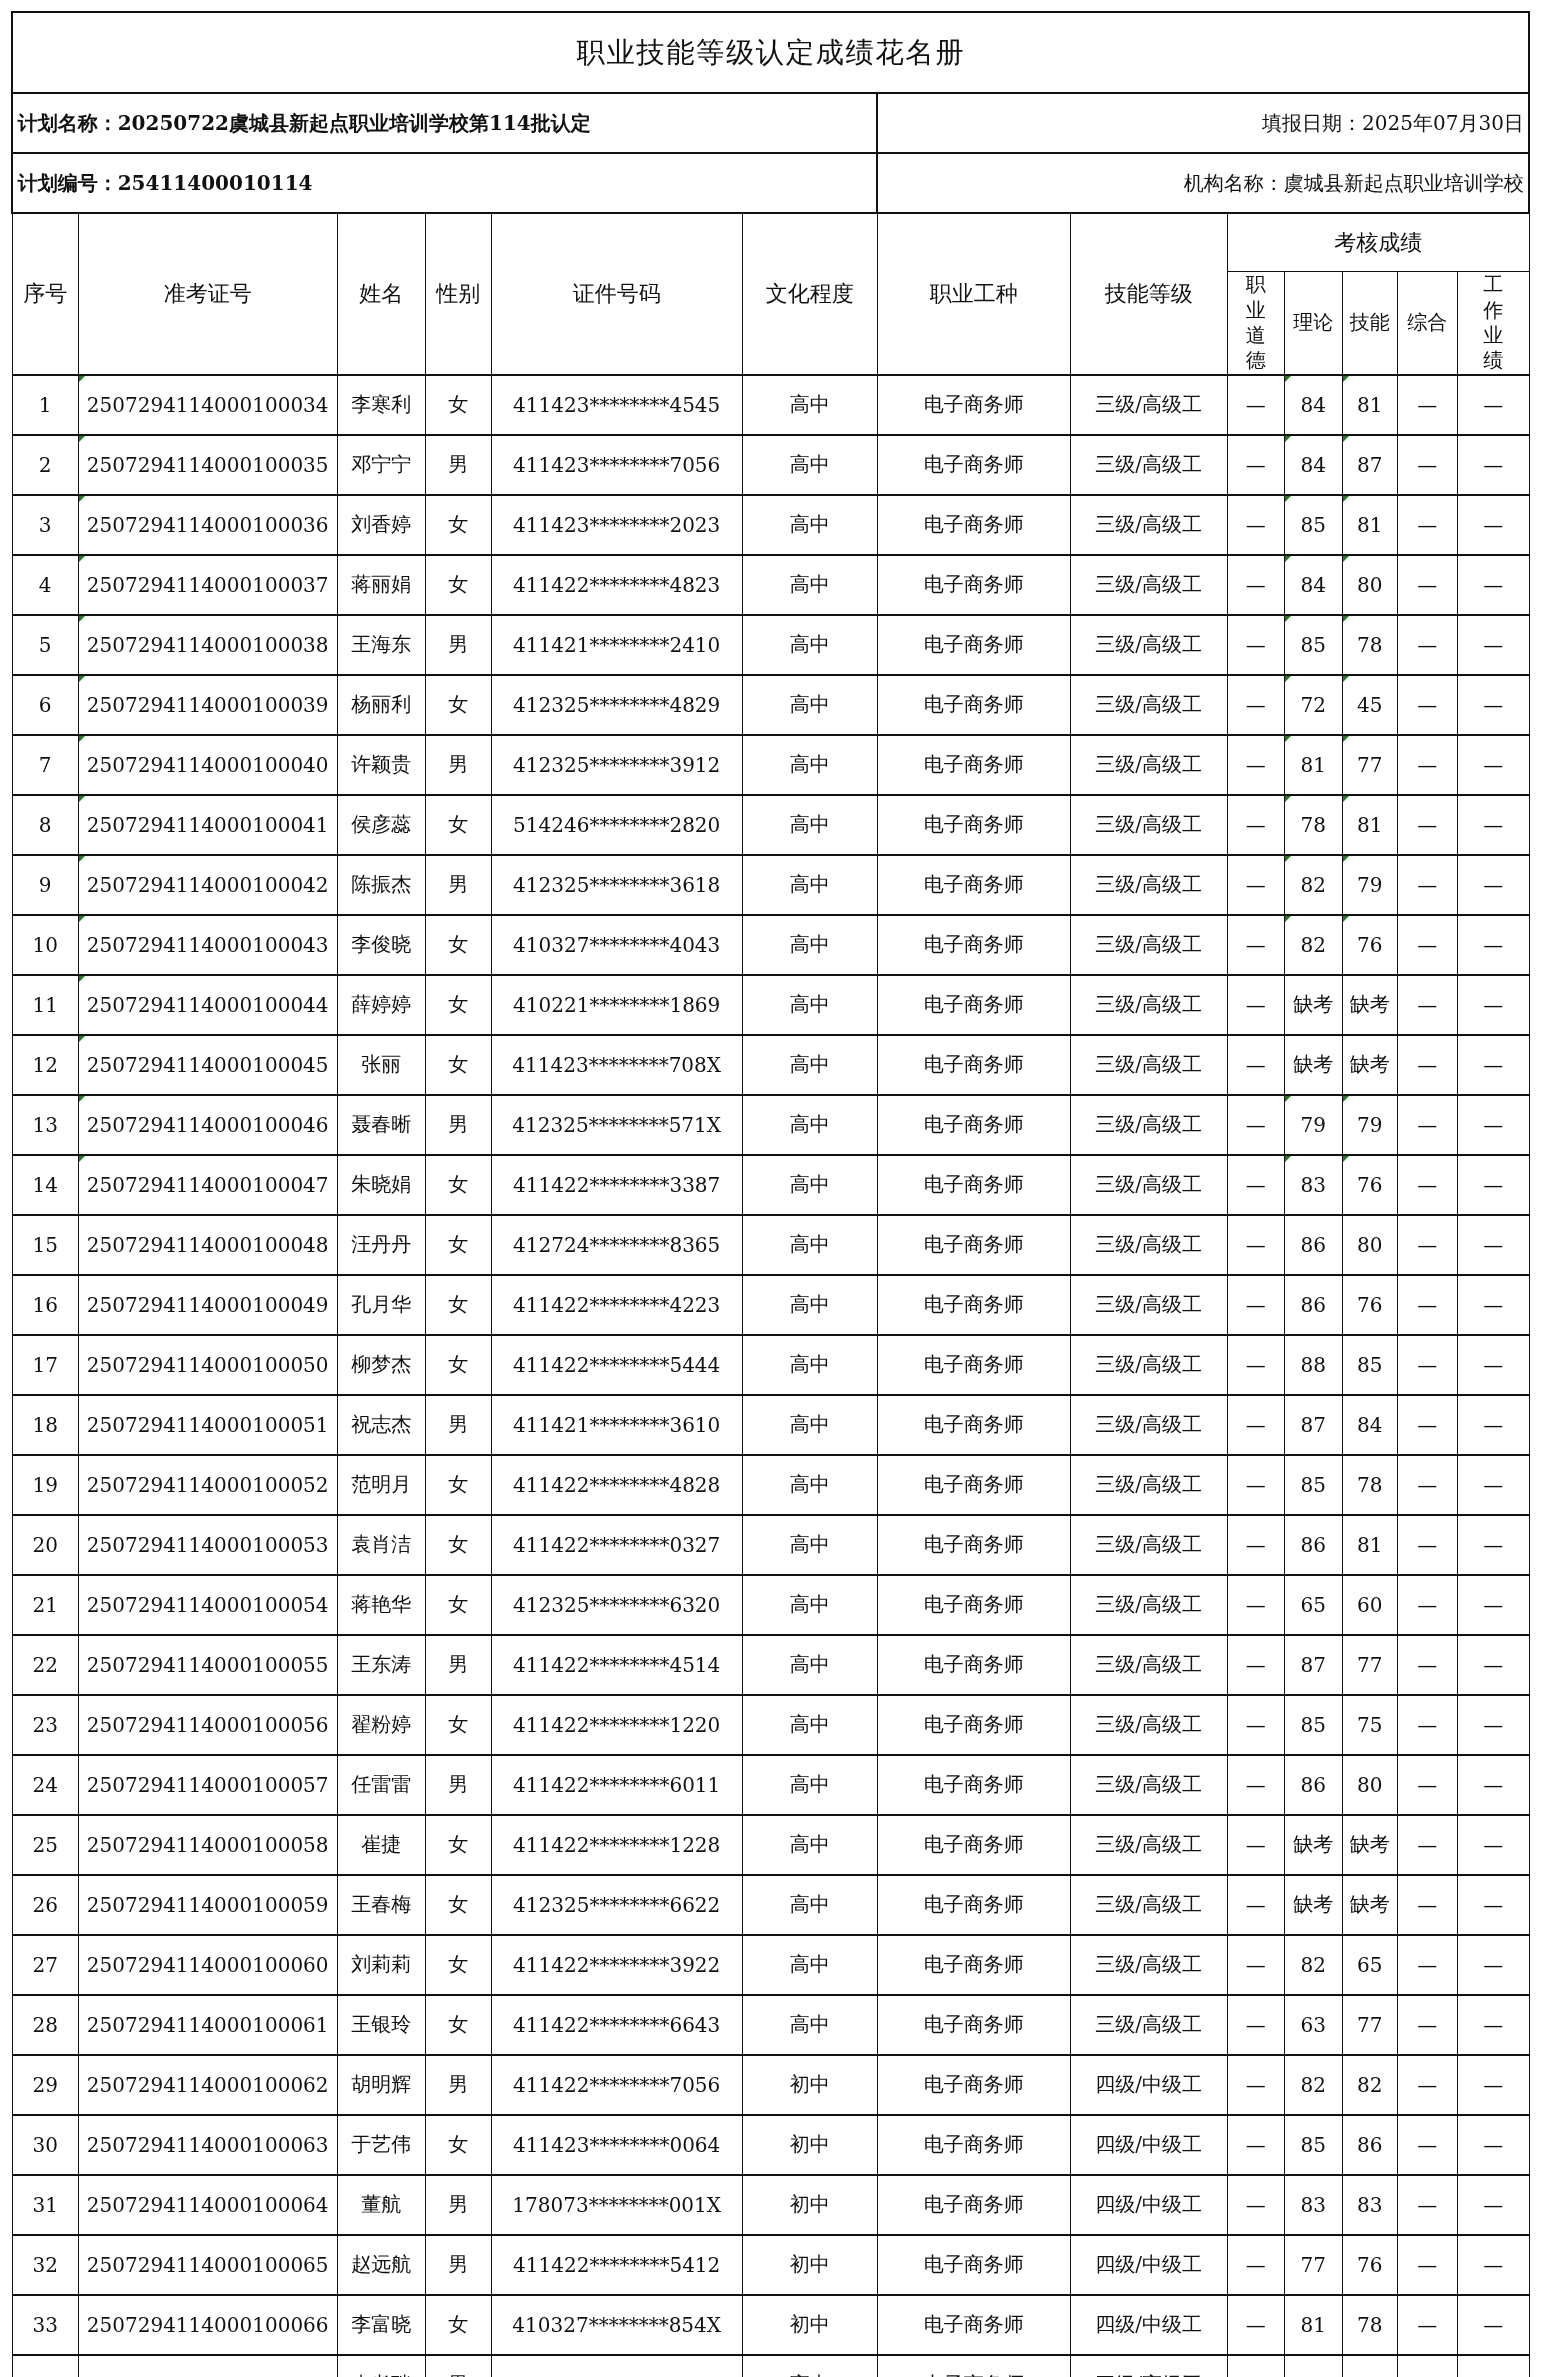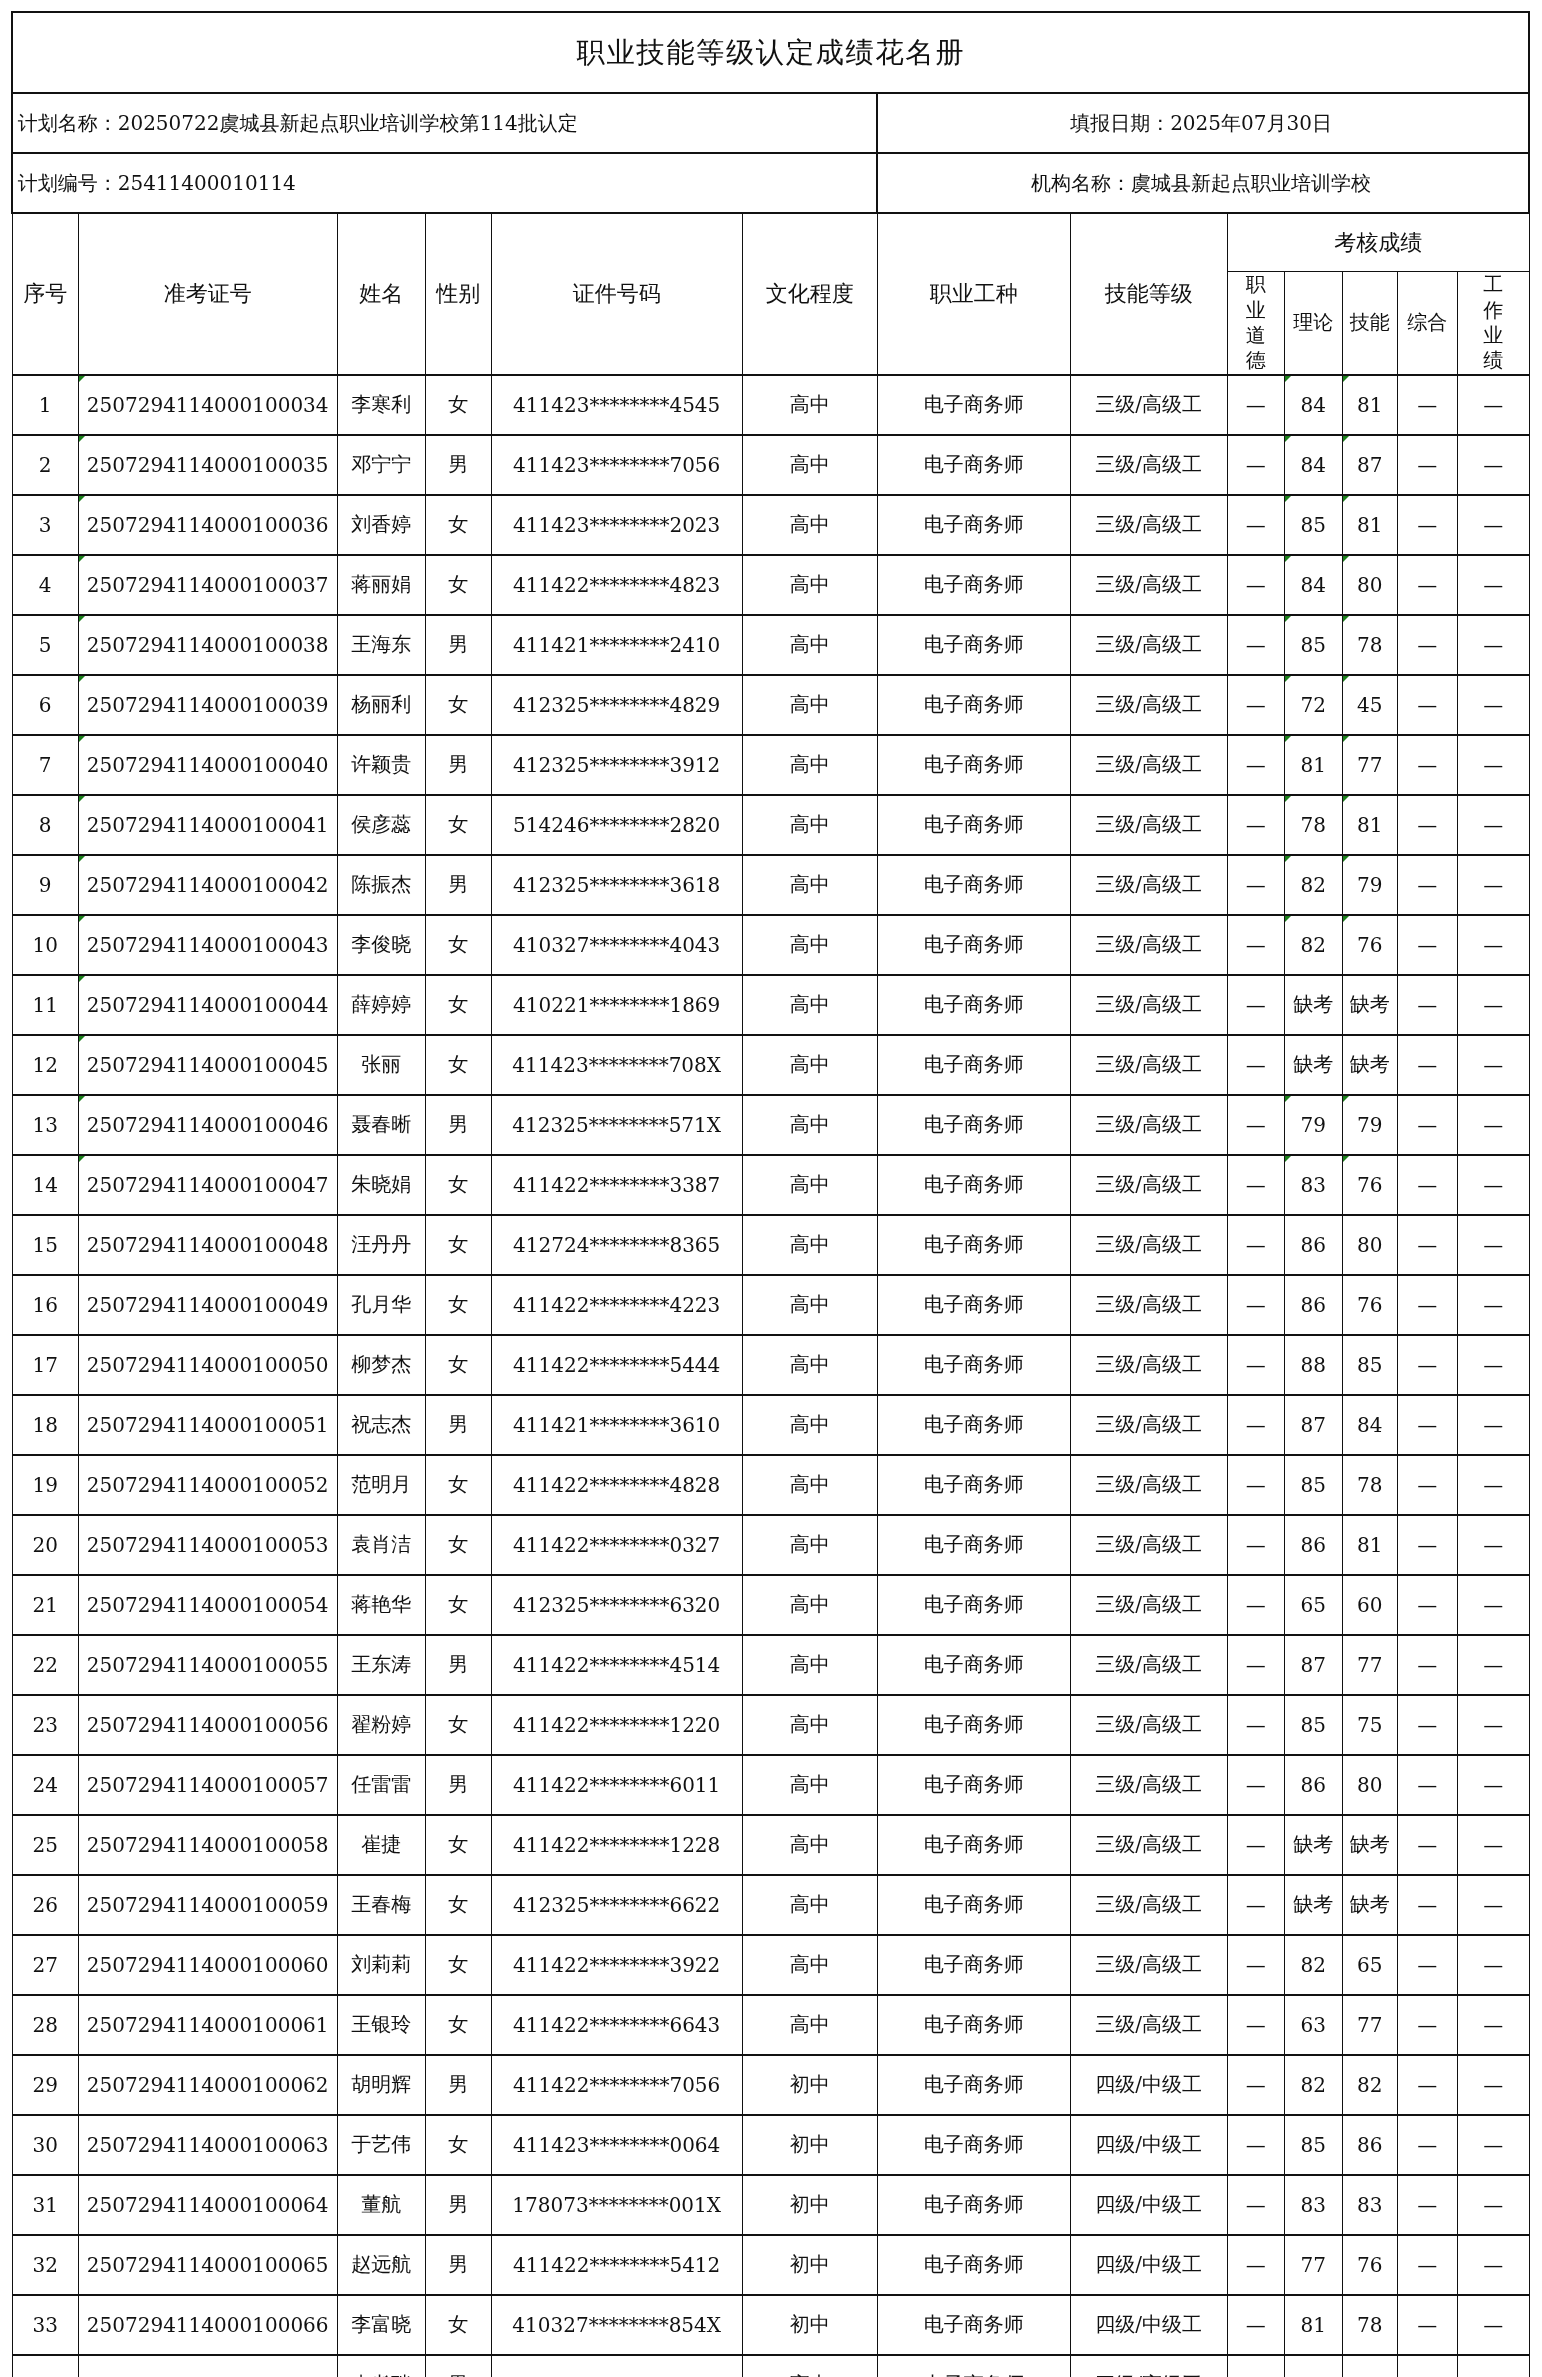--- a/index.html
+++ b/index.html
@@ -2,22 +2,22 @@
 <html style="font-size:12px"><head>
 <meta charset="utf-8">
 <style>
   html, body { margin: 0; padding: 0; background: #ffffff; }
   body { width: 1543px; height: 2377px; position: relative; font-family: "DejaVu Serif", "Liberation Serif", serif; color: #111; }
   .sheet { position: absolute; left: 11.2px; top: 11.2px; width: 1517px; }
   table { border-collapse: collapse; width: 1517px; table-layout: fixed; }
   td, th { border: 1.5px solid #111; text-align: center; vertical-align: middle; padding: 0; font-weight: normal; position: relative; overflow: hidden; white-space: nowrap; }
   .title-row td { height: 79px; font-size: 28.4px; font-family: "DejaVu Sans", "Liberation Sans", sans-serif; letter-spacing: 1.5px; border-width: 2.2px; margin-left: 36px; }
   .info-row td { height: 58px; font-size: 20px; border-width: 2.2px; }
-  .info-left { text-align: left; padding-left: 4.5px; }
-  .info-right { padding-right: 4.5px; }
+  .info-left { text-align: left; padding-left: 4.5px; font-weight: bold; }
+  .info-right { text-align: right; padding-right: 4.5px; }
   .hdr th { font-size: 22px; }
   .hdr1 th { height: 57px; }
   .hdr2 th { height: 57px; font-size: 20px; white-space: normal; line-height: 25.4px; }
   .data td { height: 58px; font-size: 20px; }
   tr.data { border-top: 2.2px solid #111; }
   .flag::before { content: ""; position: absolute; left: 0; top: 0; width: 0; height: 0; border-top: 6.7px solid #1a7f1a; border-right: 6.7px solid transparent; }
   .dash { font-family: "DejaVu Sans", sans-serif; }
 </style>
 </head>
 <body>

